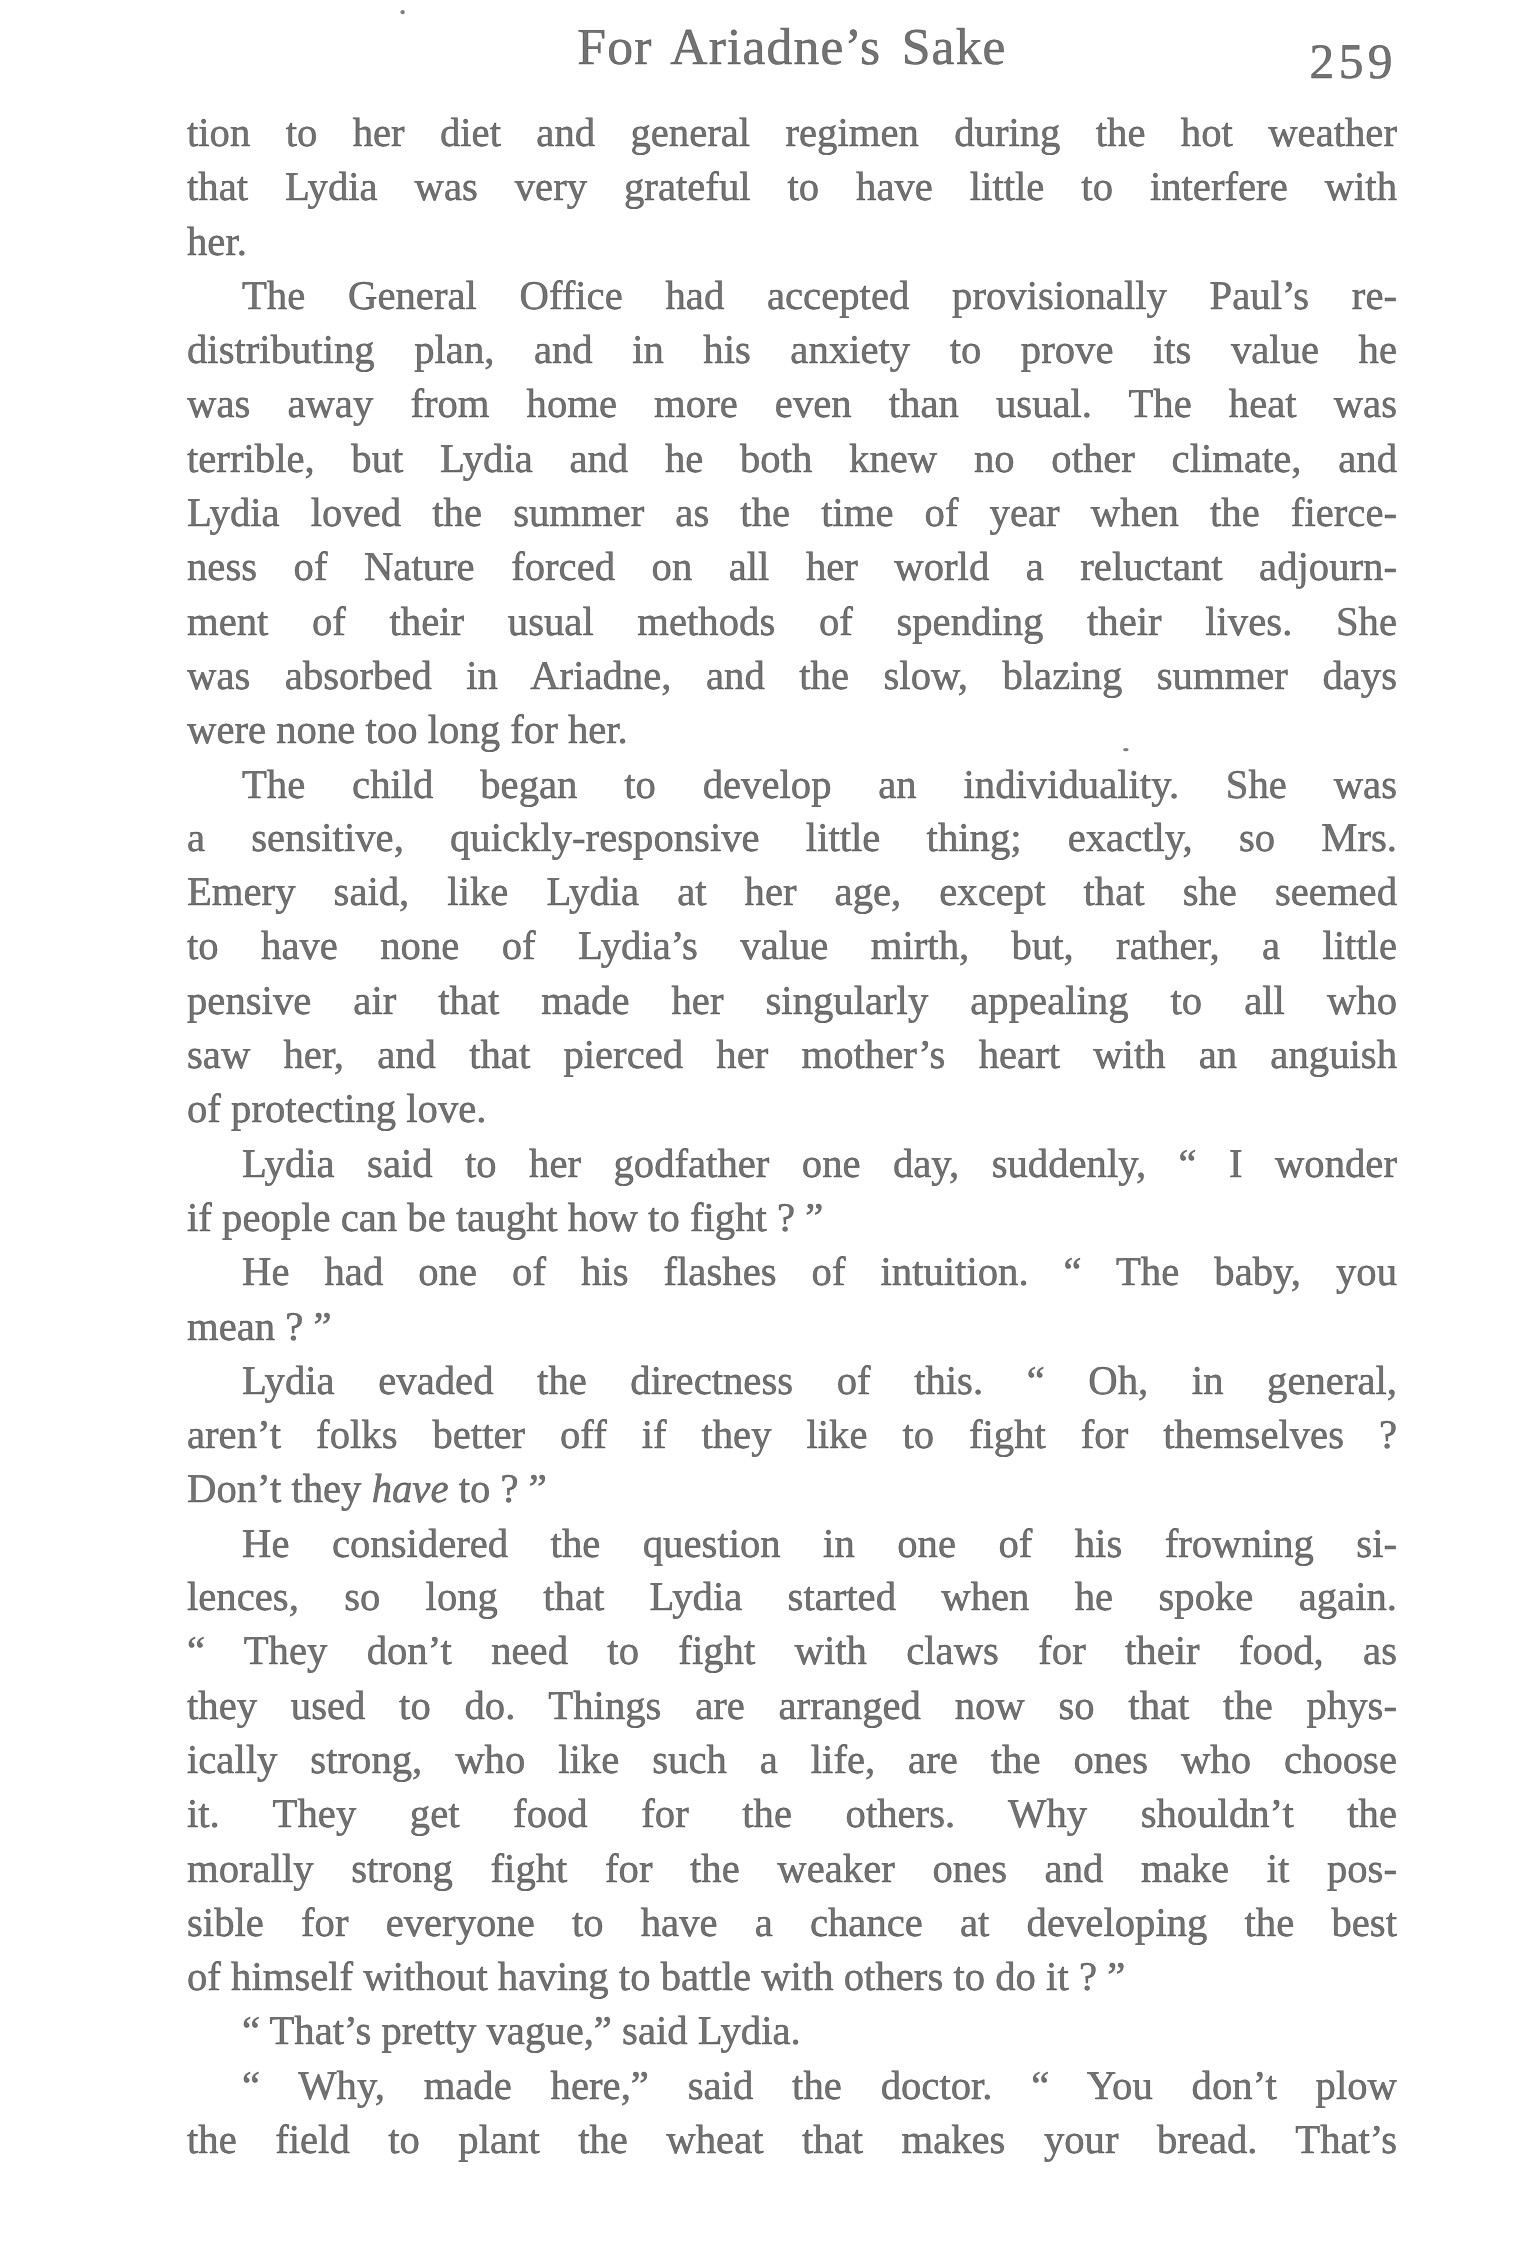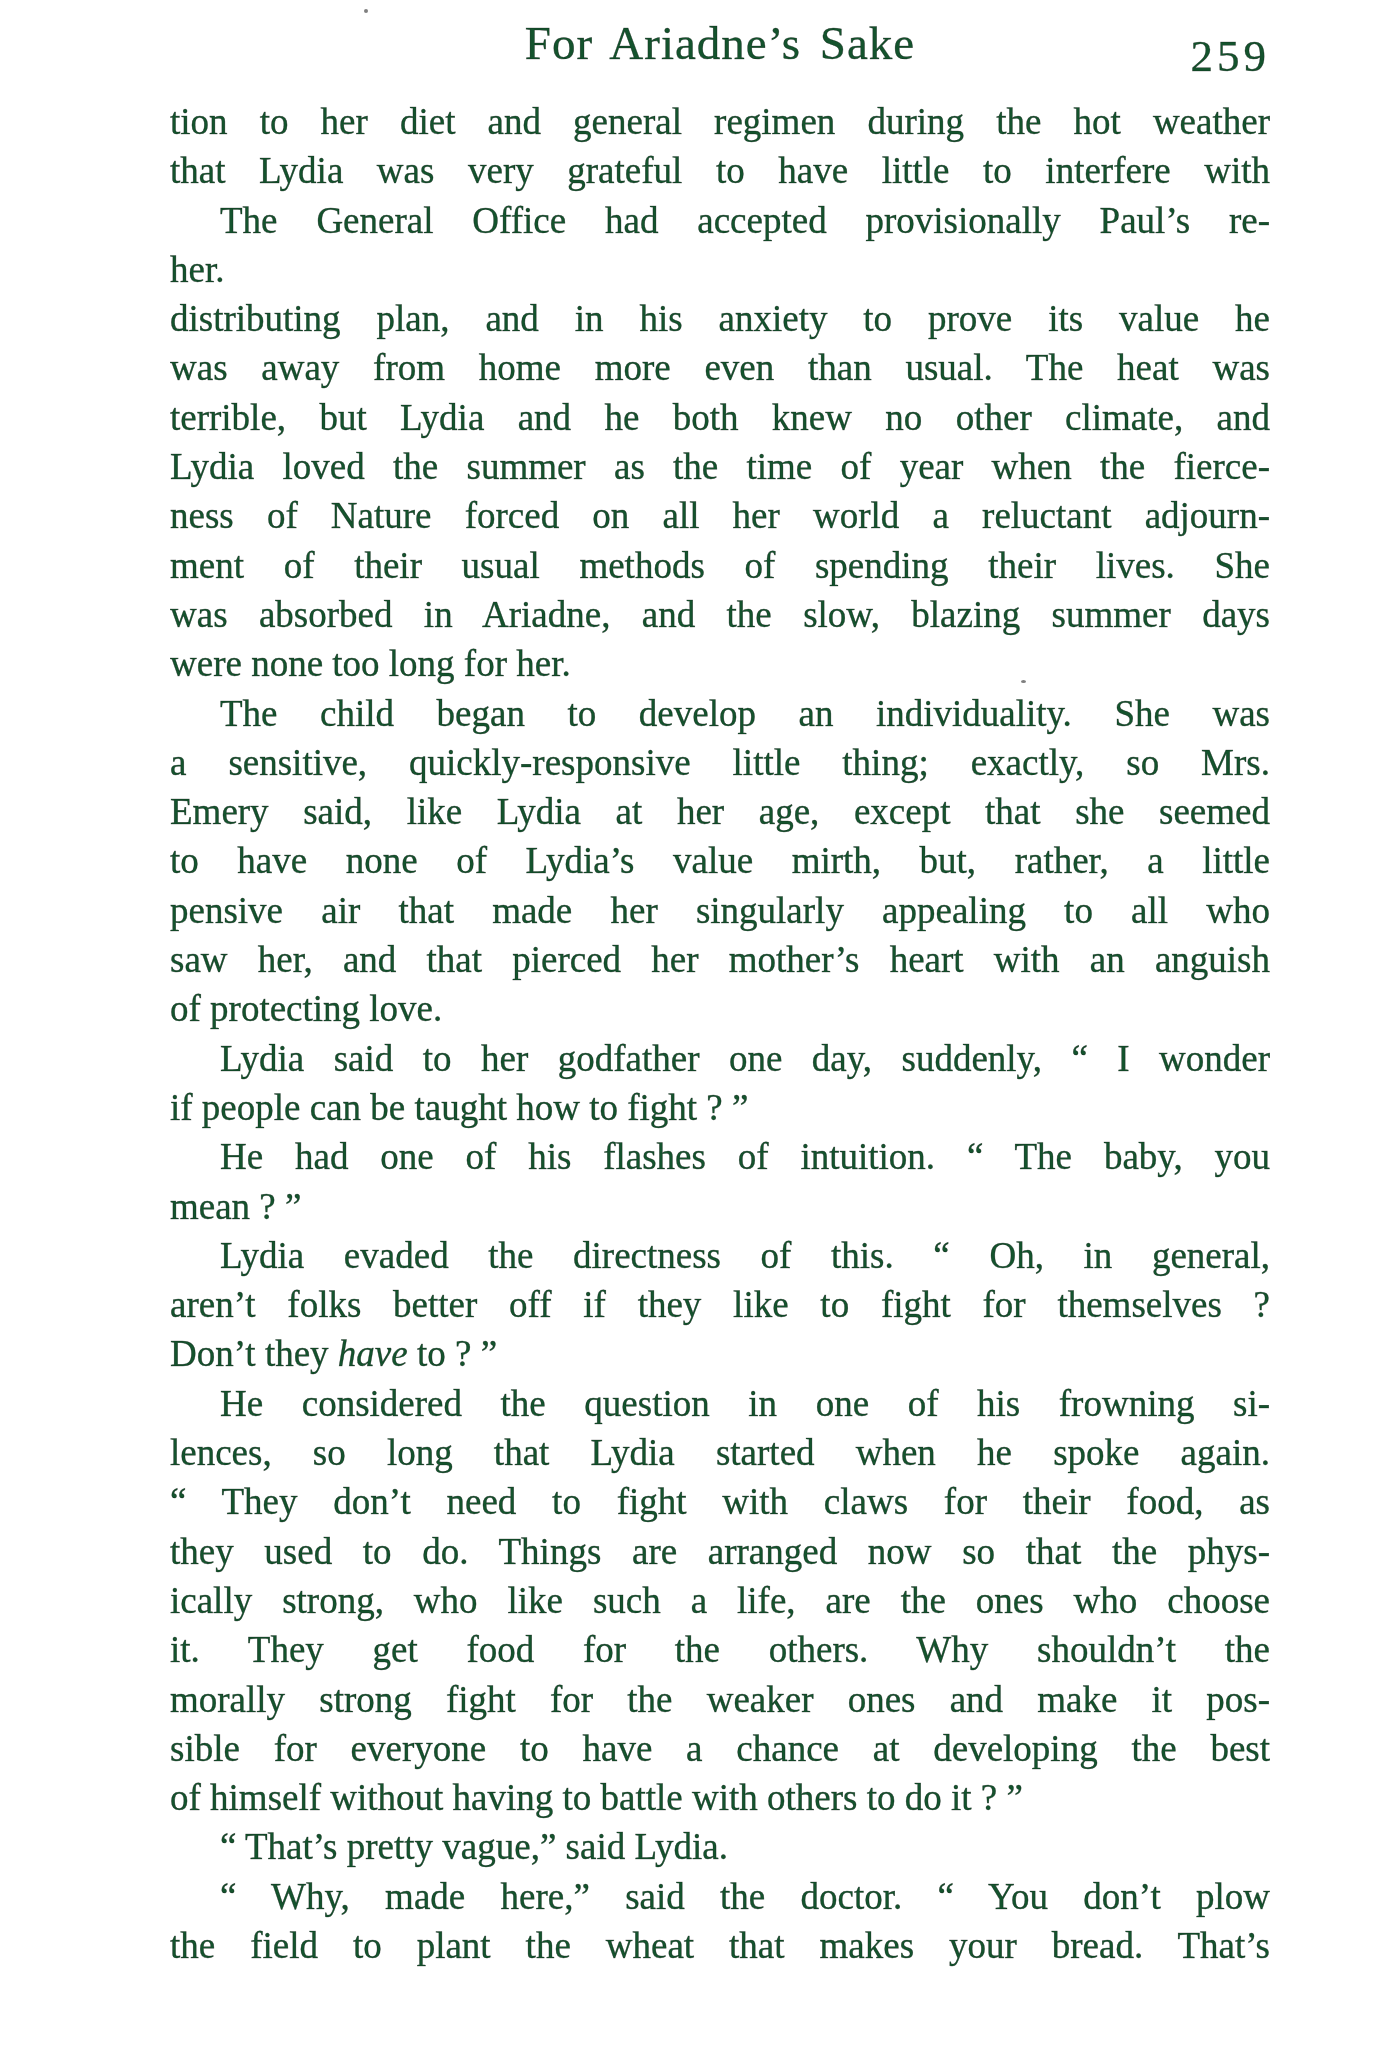--- a/index.html
+++ b/index.html
@@ -7,21 +7,21 @@
     padding: 0;
     background: #ffffff;
   }
   .scan-page {
     position: relative;
     width: 1391px;
     height: 2048px;
     background: #ffffff;
     overflow: hidden;
     font-family: "Liberation Serif", "DejaVu Serif", serif;
-    color: #14532d;
+    color: #737373;
     -webkit-text-stroke: 0.5px rgba(10,10,10,0.55);
   }
   .running-head {
     position: absolute;
     left: 170px;
     top: 18px;
     width: 1100px;
     height: 72px;
   }
   .running-title {
@@ -78,22 +78,22 @@
 
 <div class="scan-page">
   <div class="running-head">
     <div class="running-title">For Ariadne’s Sake</div>
     <div class="folio">259</div>
   </div>
 
   <div class="text-block">
       <div class="t-line">tion to her diet and general regimen during the hot weather</div>
       <div class="t-line">that Lydia was very grateful to have little to interfere with</div>
+      <div class="t-line end">her.</div>
       <div class="t-line indent">The General Office had accepted provisionally Paul’s re-</div>
-      <div class="t-line end">her.</div>
       <div class="t-line">distributing plan, and in his anxiety to prove its value he</div>
       <div class="t-line">was away from home more even than usual.  The heat was</div>
       <div class="t-line">terrible, but Lydia and he both knew no other climate, and</div>
       <div class="t-line">Lydia loved the summer as the time of year when the fierce-</div>
       <div class="t-line">ness of Nature forced on all her world a reluctant adjourn-</div>
       <div class="t-line">ment of their usual methods of spending their lives.  She</div>
       <div class="t-line">was absorbed in Ariadne, and the slow, blazing summer days</div>
       <div class="t-line end">were none too long for her.</div>
       <div class="t-line indent">The child began to develop an individuality.  She was</div>
       <div class="t-line">a sensitive, quickly-responsive little thing; exactly, so Mrs.</div>

